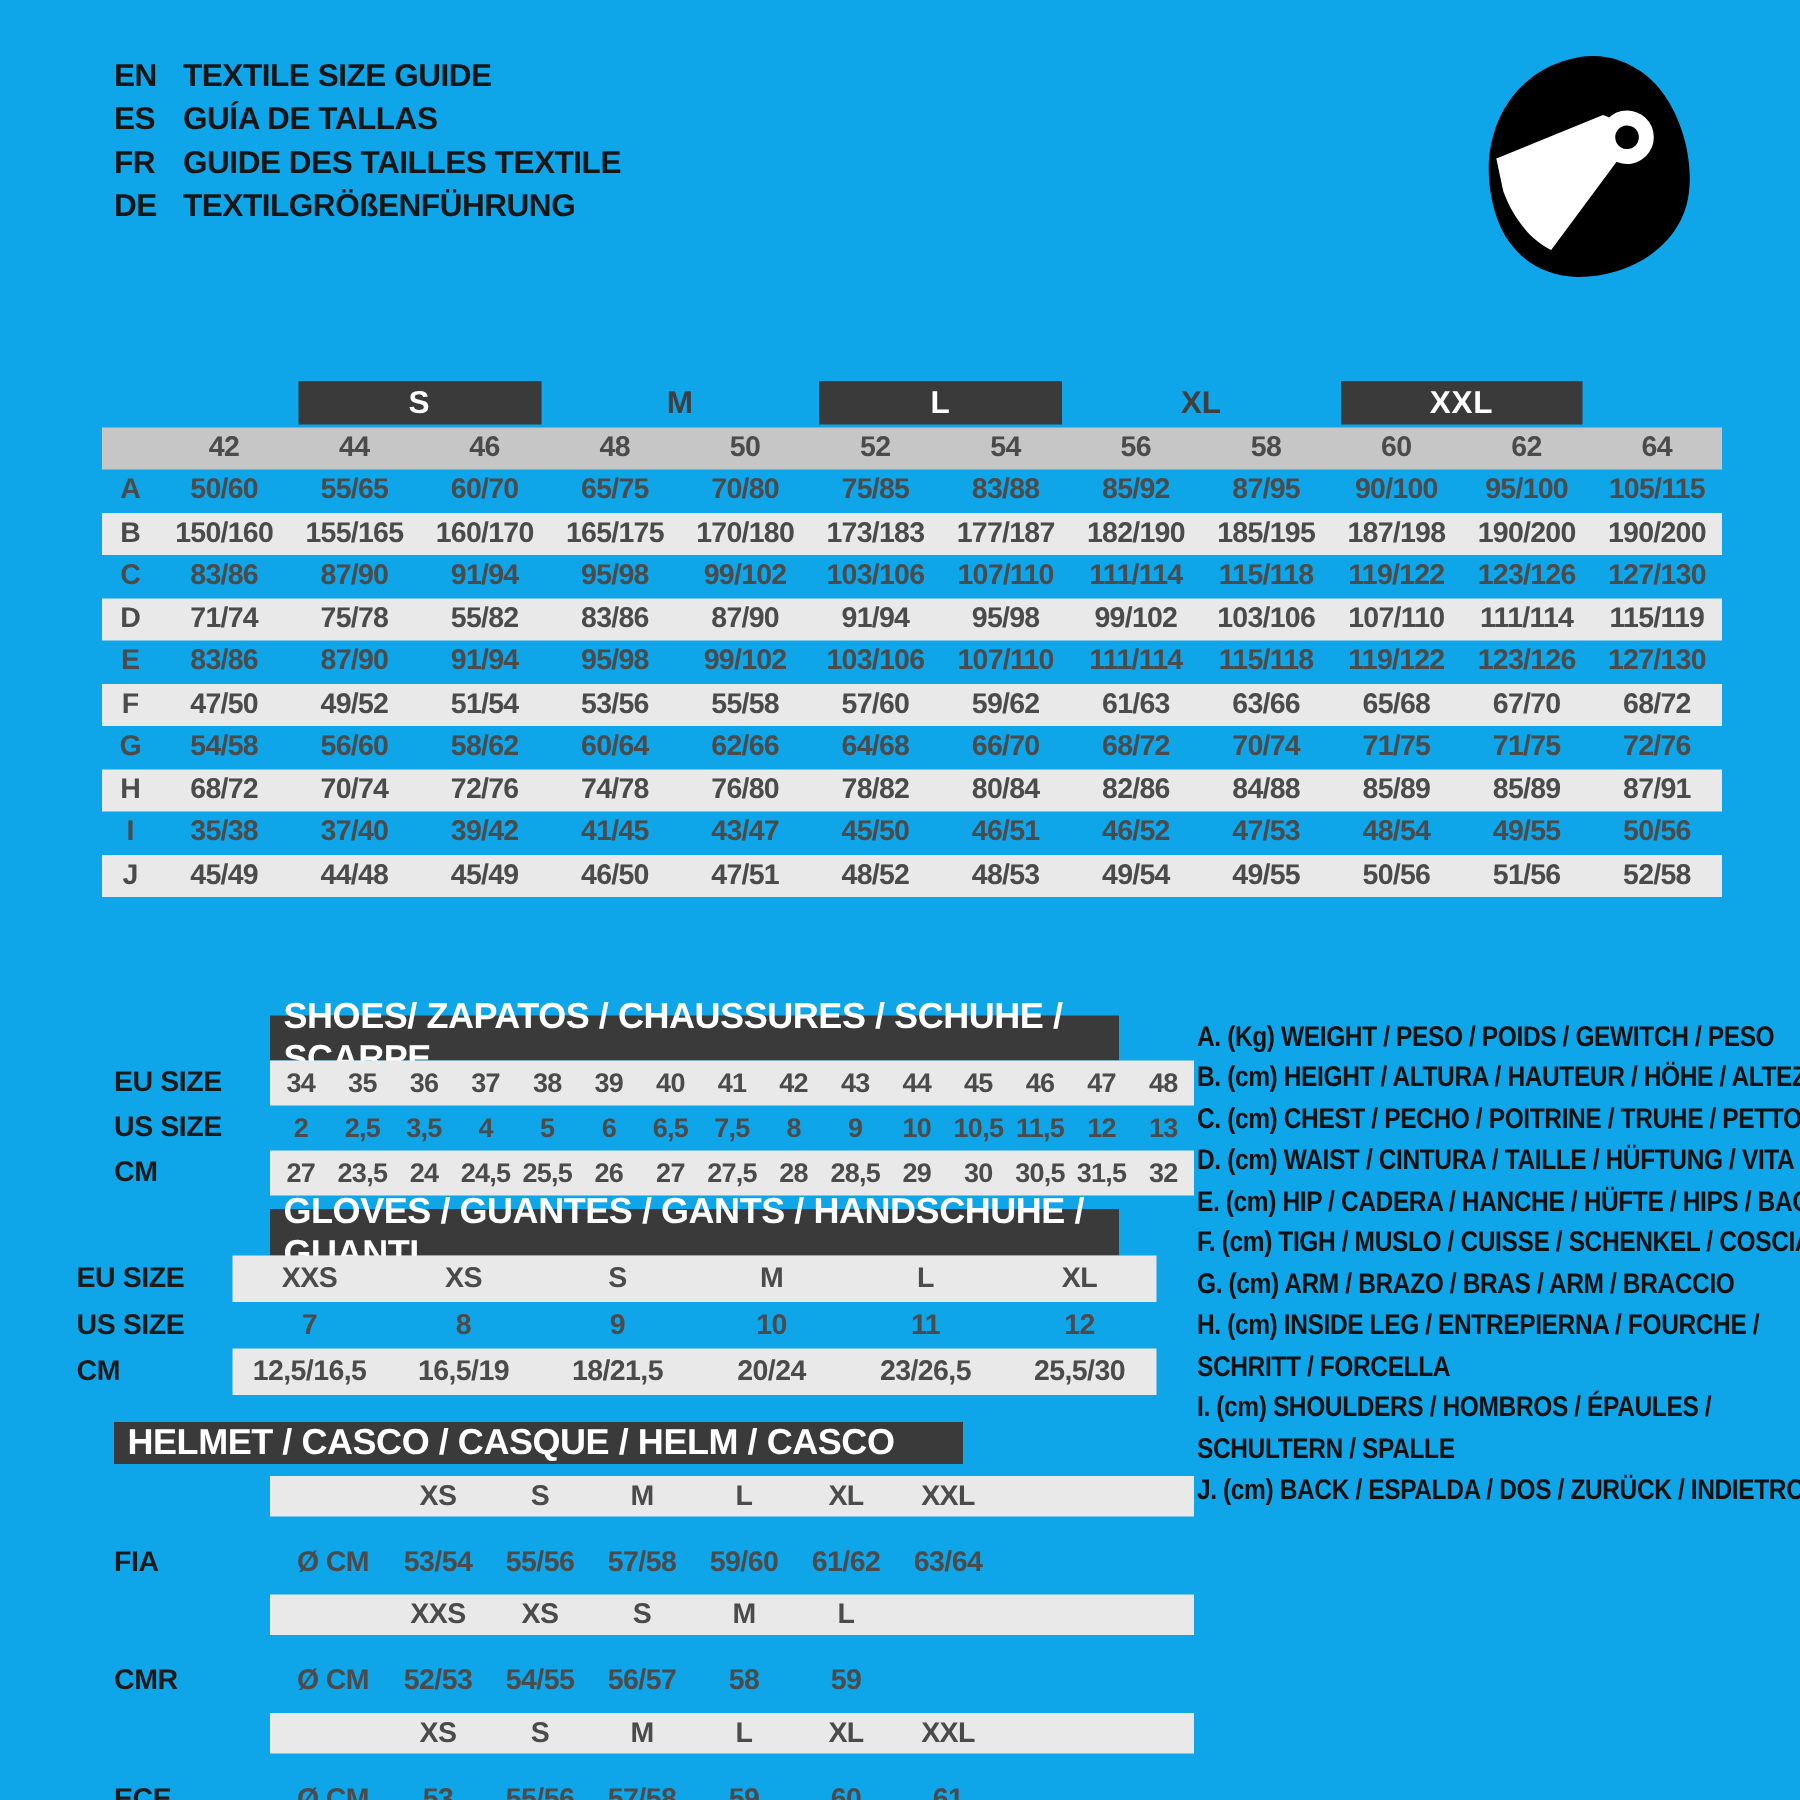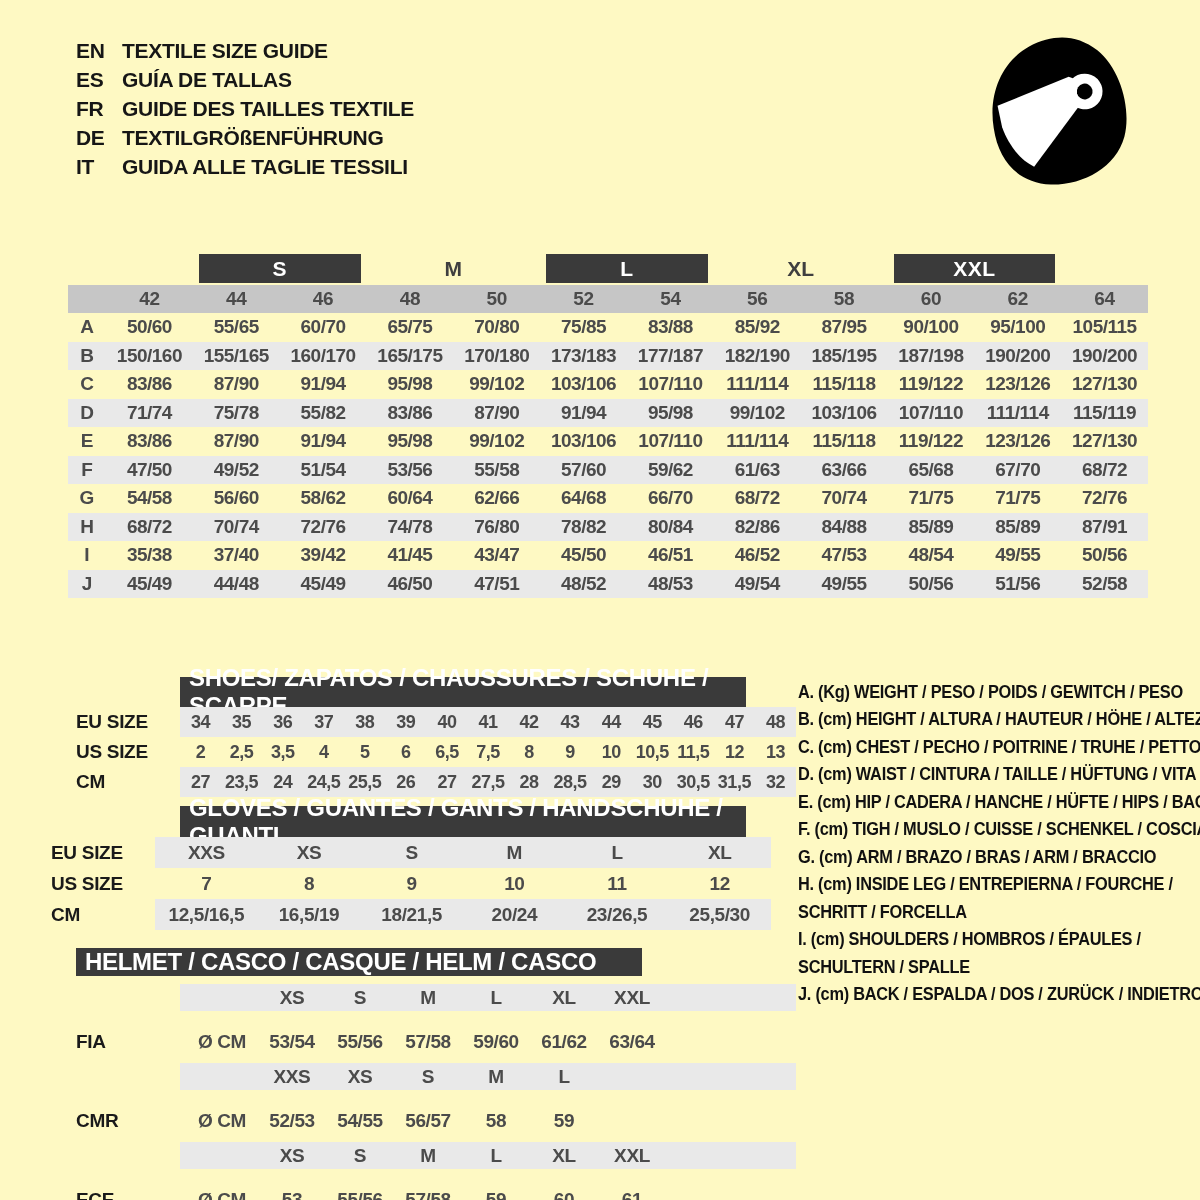--- a/index.html
+++ b/index.html
@@ -1,16 +1,16 @@
 <!DOCTYPE html>
 <html><head>
 <meta charset="utf-8">
 <style>
   html,body{margin:0;padding:0;background:#fff;}
-  .page{position:relative;width:1200px;height:1200px;background:#fef9c3;overflow:hidden;
+  .page{position:relative;width:1200px;height:1200px;background:#0ea5e9;overflow:hidden;
         font-family:"Liberation Sans",sans-serif;font-weight:700;color:#4b4b4b;}
   
   .lang-block{position:absolute;left:76px;top:36px;}
   .lang-row{display:flex;height:29px;align-items:center;font-size:21px;color:#161616;letter-spacing:-0.3px;}
   .lang-code{width:46px;flex:none;}
   
   .helmet-icon{position:absolute;left:975px;top:28px;}
   
   .textile{position:absolute;left:68px;top:254px;width:1080px;}
   .grid13{display:grid;grid-template-columns:38px repeat(12,1fr);}
@@ -63,24 +63,20 @@
         <div class="lang-title">GUÍA DE TALLAS</div>
       </div>
       <div class="lang-row">
         <div class="lang-code">FR</div>
         <div class="lang-title">GUIDE DES TAILLES TEXTILE</div>
       </div>
       <div class="lang-row">
         <div class="lang-code">DE</div>
         <div class="lang-title">TEXTILGRÖßENFÜHRUNG</div>
       </div>
-      <div class="lang-row">
-        <div class="lang-code">IT</div>
-        <div class="lang-title">GUIDA ALLE TAGLIE TESSILI</div>
-      </div>
     </div>
 
   <svg class="helmet-icon" width="168" height="168" viewBox="0 0 160 160">
     <g transform="rotate(-12 80 80)">
       <path fill="#000000" d="M82 10 C 45 12 18 42 16 82 C 14 114 28 138 58 146 C 88 153 122 143 136 116 C 148 92 146 52 128 30 C 115 15 100 9 82 10 Z"></path>
       <path fill="#ffffff" d="M24 62 L 96 49 C 105 54 109 64 106 73 L 46 126 C 33 116 26 98 24 83 Z"></path>
       <circle cx="108" cy="66" r="17" fill="#ffffff"></circle>
       <circle cx="108" cy="66" r="7.5" fill="#000000"></circle>
     </g>
   </svg>

